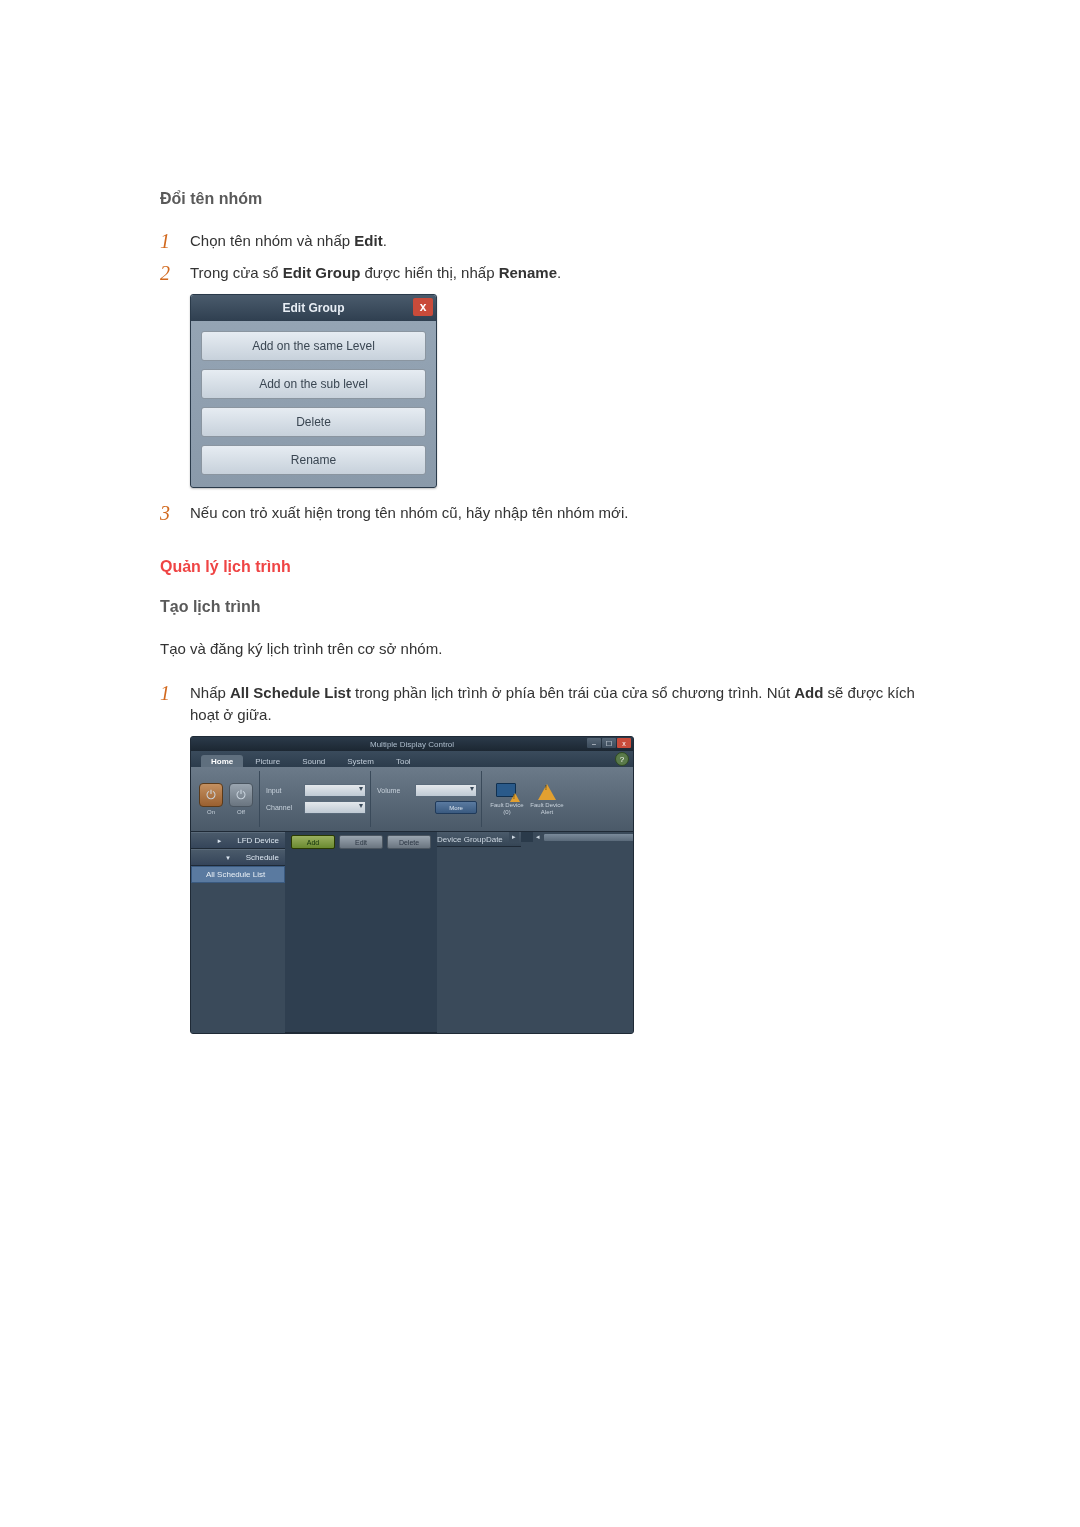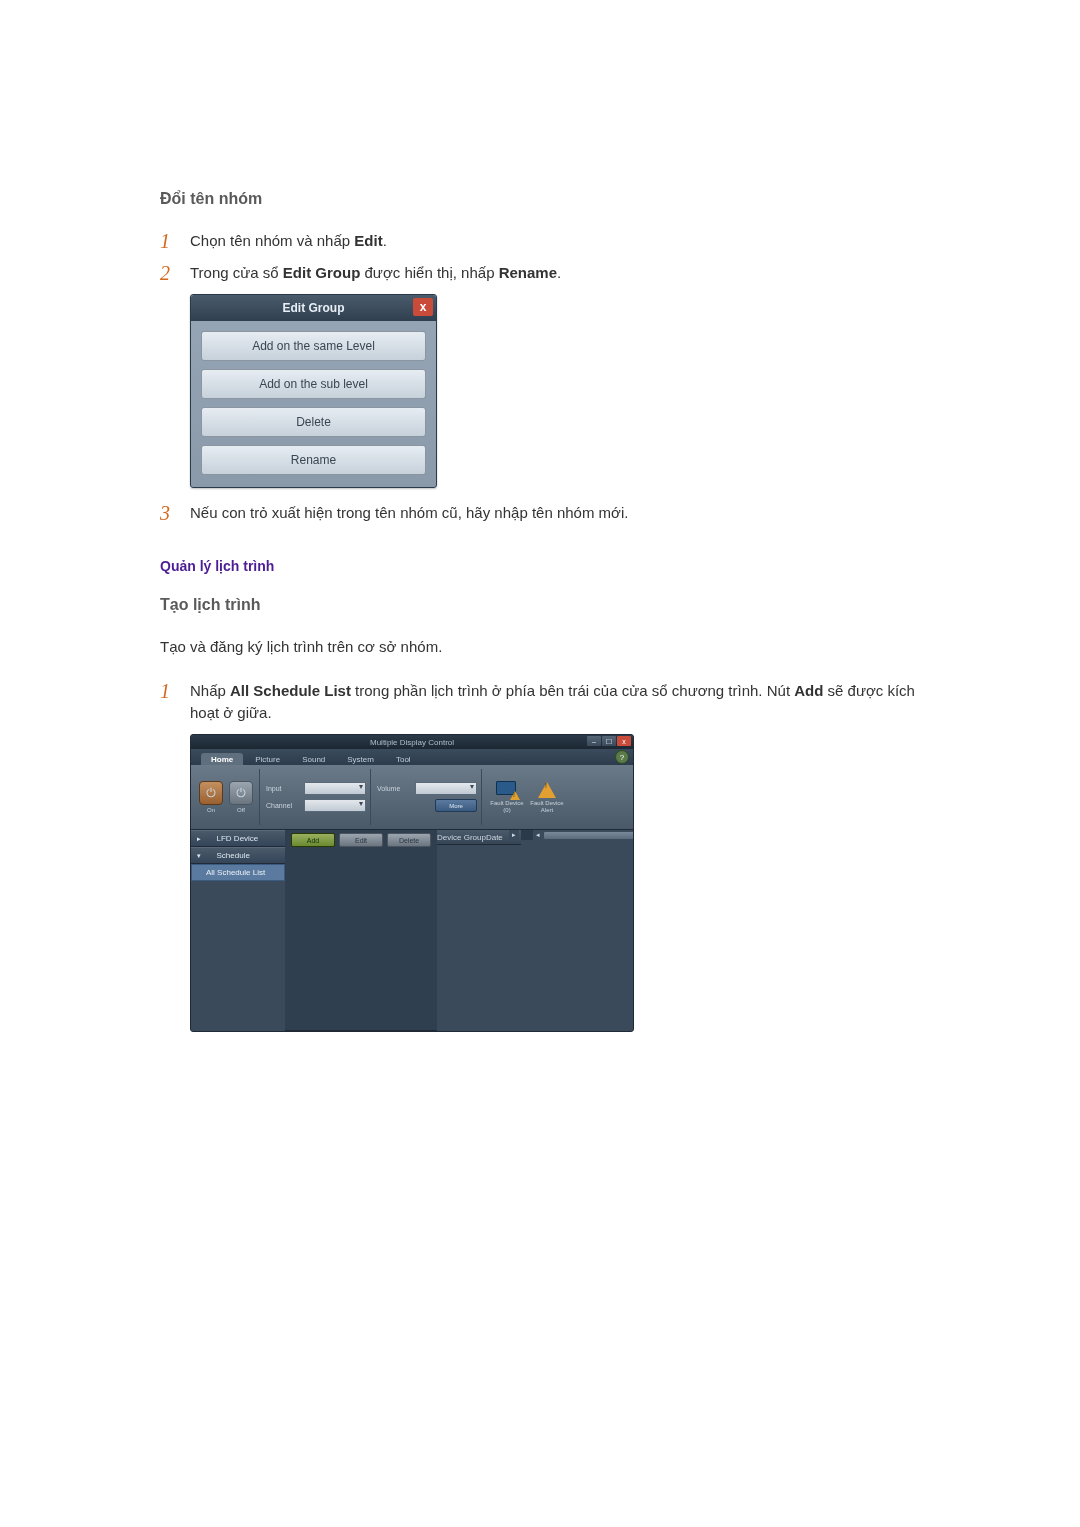--- a/index.html
+++ b/index.html
@@ -37,22 +37,22 @@
     line-height: 22px;
   }
   .step-text {
     font-size: 15px;
     line-height: 22px;
     color: #333333;
     max-width: 740px;
   }
   .step-text strong { font-weight: bold; }
   .h2-orange {
-    color: #4c1d95;
-    font-size: 14px;
+    color: #ef4444;
+    font-size: 16px;
     font-weight: bold;
     margin: 34px 0 22px 0;
   }
   .body-p {
     font-size: 15px;
     line-height: 22px;
     color: #333333;
     margin: 0 0 22px 0;
   }
 
@@ -215,21 +215,21 @@
   }
   .warn-tri::after { content:"!"; position:absolute;left:-2px;top:0;font-size:7px;color:#3a2a00; }
 
   .mdc-body { display:flex; background:#3a4a5a; }
   .mdc-side { width:94px; }
   .mdc-side-sec {
     background:linear-gradient(#4a5a6a,#35455a);
     border-top:1px solid #5a6a7a;border-bottom:1px solid #1f2a36;
     padding:3px 6px;
     font-size:8px;color:#dce6f0;
-    display:flex;align-items:center;gap:16px;
+    display:flex;align-items:center;gap:16px;justify-content:flex-end;
   }
   .mdc-side-sec .tri { font-size:7px; }
   .mdc-side-item {
     background:#5a7aa0;
     border:1px solid #3a5a80;
     color:#eaf0f6;font-size:8px;
     padding:3px 6px 3px 14px;
   }
   .mdc-side-spacer { height:150px; background:#3a4a5a; }
 

